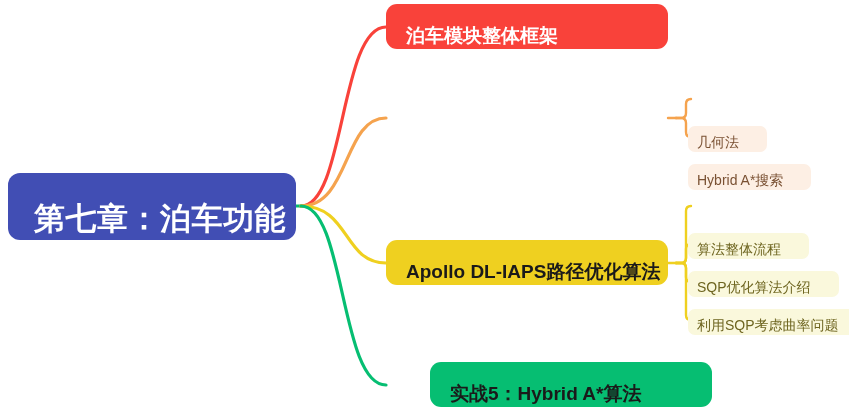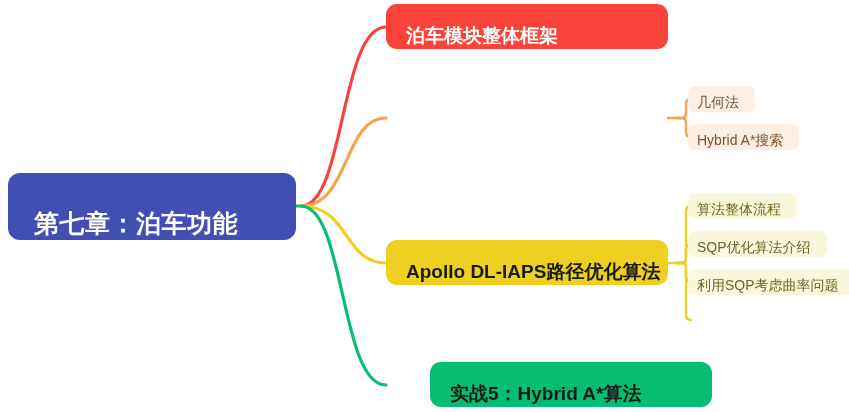--- a/index.html
+++ b/index.html
@@ -34,21 +34,21 @@
   
   .root {
     left: 8px;
     top: 173px;
     width: 288px;
     height: 67px;
     border-radius: 12px;
     background: #414EB4;
     padding-left: 26px;
     color: #ffffff;
-    font-size: 25px;
+    font-size: 31px;
     font-weight: bold;
     letter-spacing: 0.5px;
   }
 
   
   .branch {
     border-radius: 11px;
     padding-left: 20px;
     font-size: 19px;
     font-weight: bold;
@@ -86,23 +86,24 @@
     color: #1a1a1a;
     margin-left: 44px;
   }
 
   
   .leaf {
     left: 688px;
     height: 26px;
     border-radius: 7px;
     padding-left: 9px;
-    padding-right: 16px;
+    padding-right: 28px;
     font-size: 14px;
     font-weight: normal;
+    margin-top: 40px;
   }
   .leaf-orange {
     background: #FDEFE4;
     color: #7a5133;
   }
   .leaf-yellow {
     background: #FAF8DC;
     color: #6e6520;
   }
 </style>

